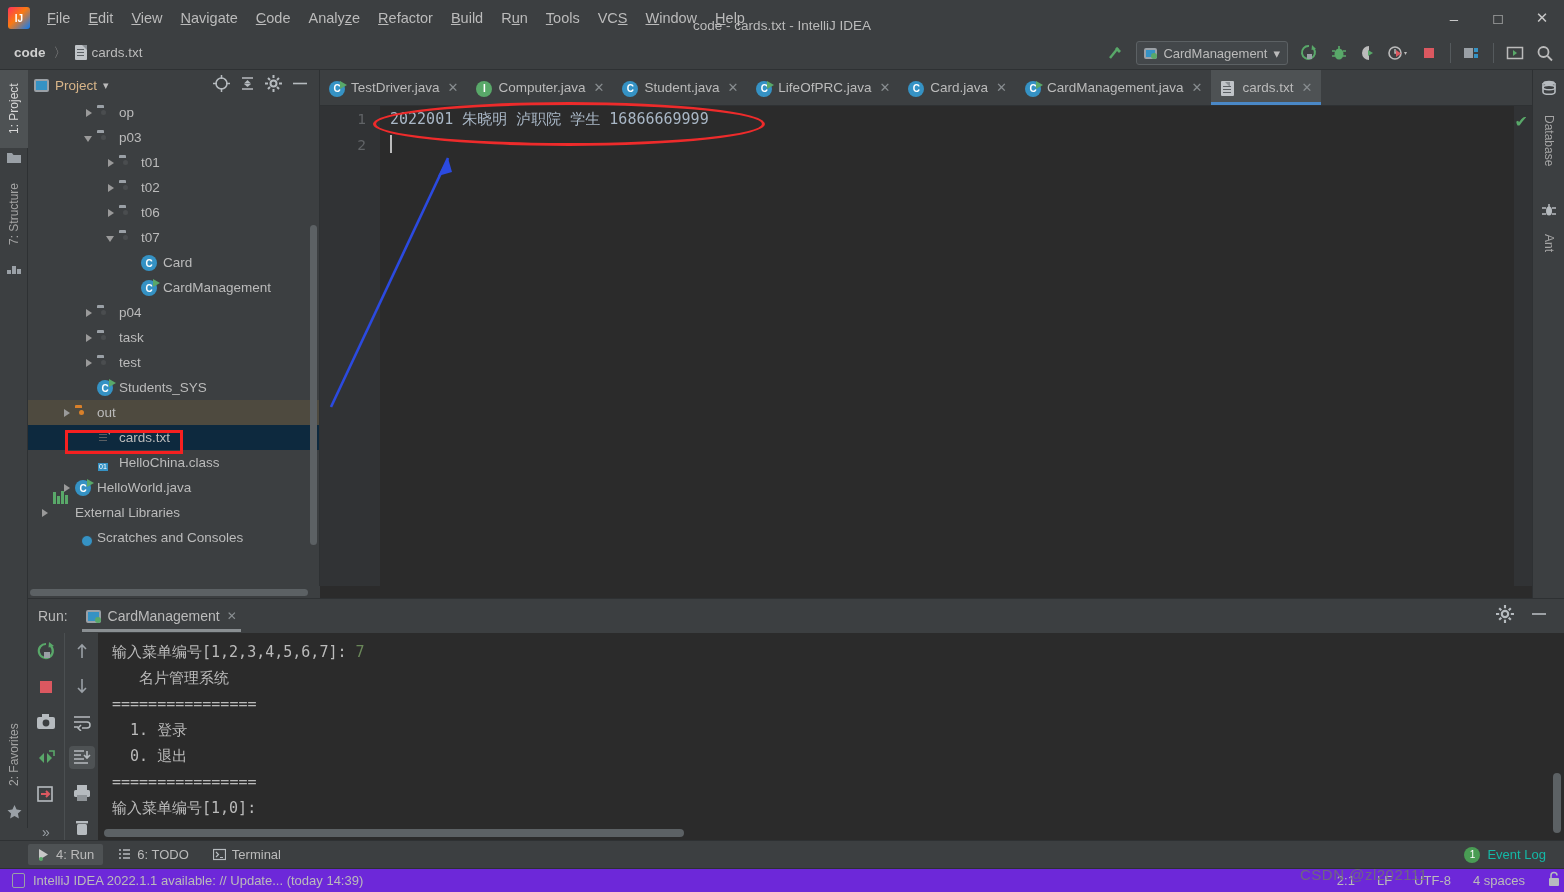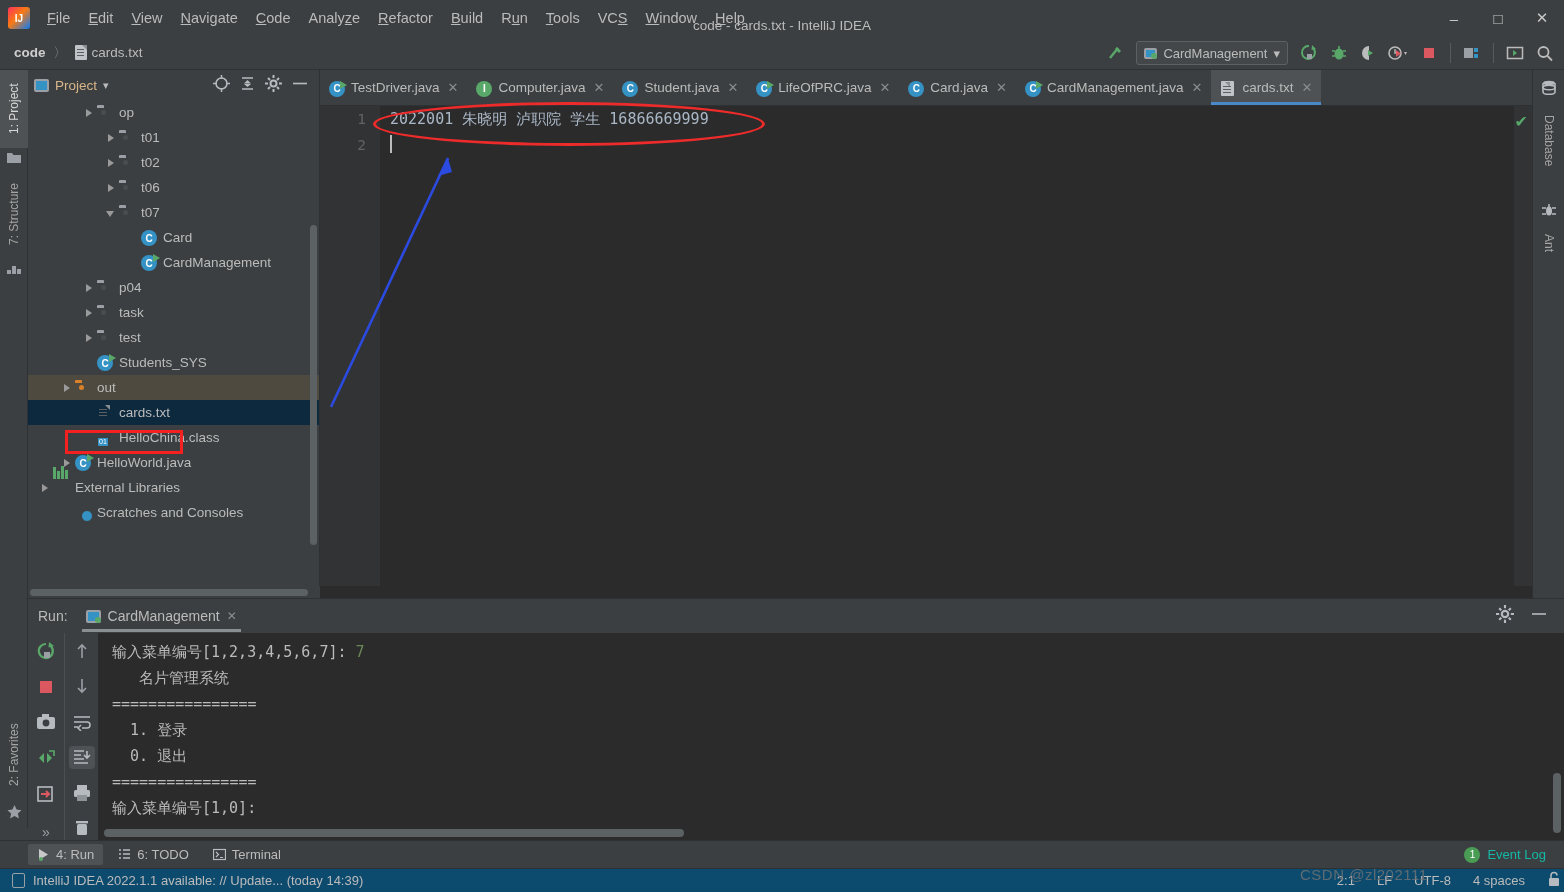--- a/index.html
+++ b/index.html
@@ -330,21 +330,21 @@
     padding: 3px 9px; border-radius: 2px;
   }
   .btab.active { background: #4e5254; }
   .bottom-right { margin-left: auto; display: flex; align-items: center; gap: 7px; padding-right: 18px; }
   .badge-green {
     width: 16px; height: 16px; border-radius: 50%; background: #499c54; color: #fff;
     font-size: 10px; display: flex; align-items: center; justify-content: center;
   }
   .statusbar {
     position: absolute; left: 0; top: 868px; width: 1564px; height: 24px;
-    background: #0c4a6e; display: flex; align-items: center; padding-left: 12px;
+    background: #6d28d9; display: flex; align-items: center; padding-left: 12px;
     border-top: 1px solid #2e3133;
   }
   .status-text { color: #bbbbbb; font-size: 13px; }
   .status-right { margin-left: auto; display: flex; align-items: center; gap: 22px; padding-right: 3px; }
   .status-ico {
     width: 13px; height: 15px; border: 1.5px solid #9aa0a6; border-radius: 2px; margin-right: 8px;
   }
   .watermark {
     position: absolute; left: 1300px; top: 866px; color: #6e7173; font-size: 15px;
     letter-spacing: 0.5px; opacity: .85; pointer-events: none;
@@ -545,20 +545,26 @@
     </div>
 
     <div class="tree" id="tree">
         <div class="trow">
           <span style="width:54px;flex:none"></span>
           <span class="arrow right"></span>
           <span class="ico"><span class="ico-folder"></span></span>
           <span>op</span>
         </div>
         <div class="trow">
+          <span style="width:54px;flex:none"></span>
+          <span class="arrow down"></span>
+          <span class="ico"><span class="ico-folder"></span></span>
+          <span>p03</span>
+        </div>
+        <div class="trow">
           <span style="width:76px;flex:none"></span>
           <span class="arrow right"></span>
           <span class="ico"><span class="ico-folder"></span></span>
           <span>t01</span>
         </div>
         <div class="trow">
           <span style="width:76px;flex:none"></span>
           <span class="arrow right"></span>
           <span class="ico"><span class="ico-folder"></span></span>
           <span>t02</span>

